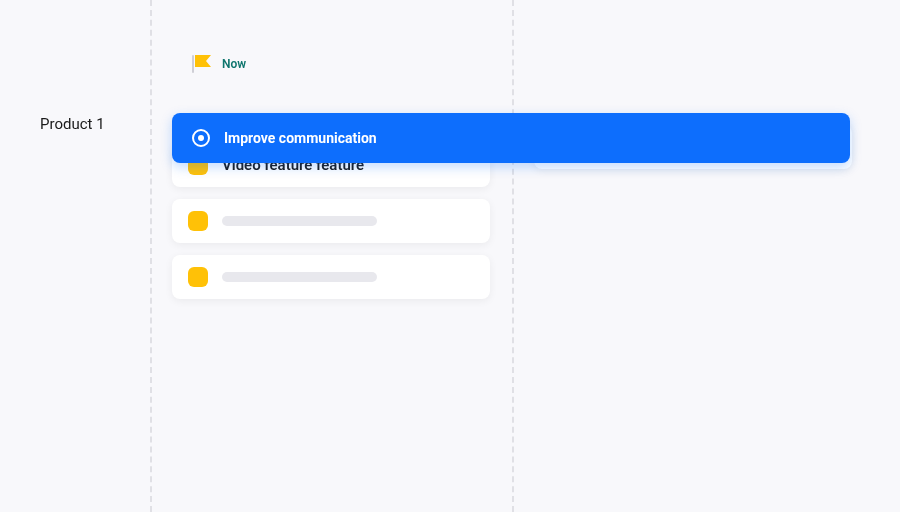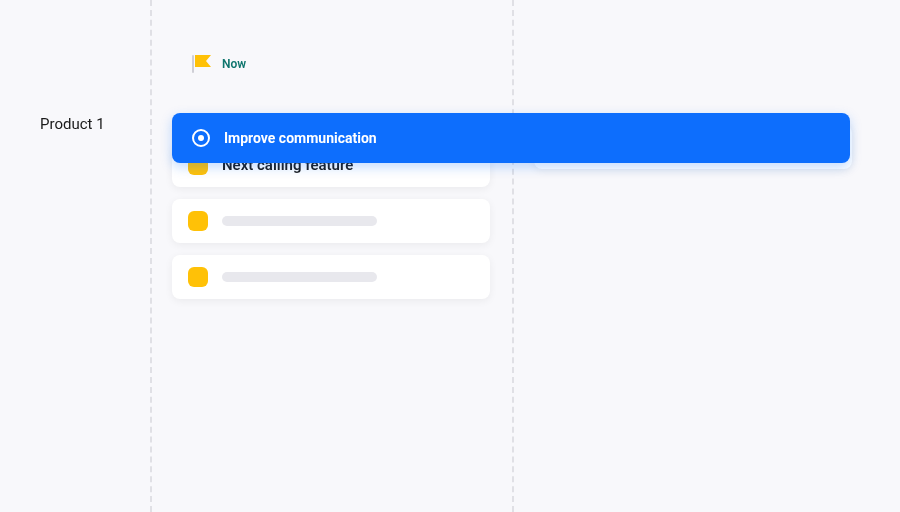--- a/index.html
+++ b/index.html
@@ -202,21 +202,21 @@
           <svg width="16" height="12" viewBox="0 0 16 12">
             <path d="M0 0 L16 0 L11 6 L16 12 L0 12 Z" fill="#ffc107"></path>
           </svg>
         </span>
         <span class="column-title">Now</span>
       </div>
 
       <div class="cards">
         <div class="card">
           <span class="card-chip chip-yellow"></span>
-          <span class="card-title">Next calling feature</span>
+          <span class="card-title">Video feature feature</span>
         </div>
         <div class="card">
           <span class="card-chip chip-yellow"></span>
           <span class="card-placeholder"></span>
         </div>
         <div class="card">
           <span class="card-chip chip-yellow"></span>
           <span class="card-placeholder"></span>
         </div>
       </div>

